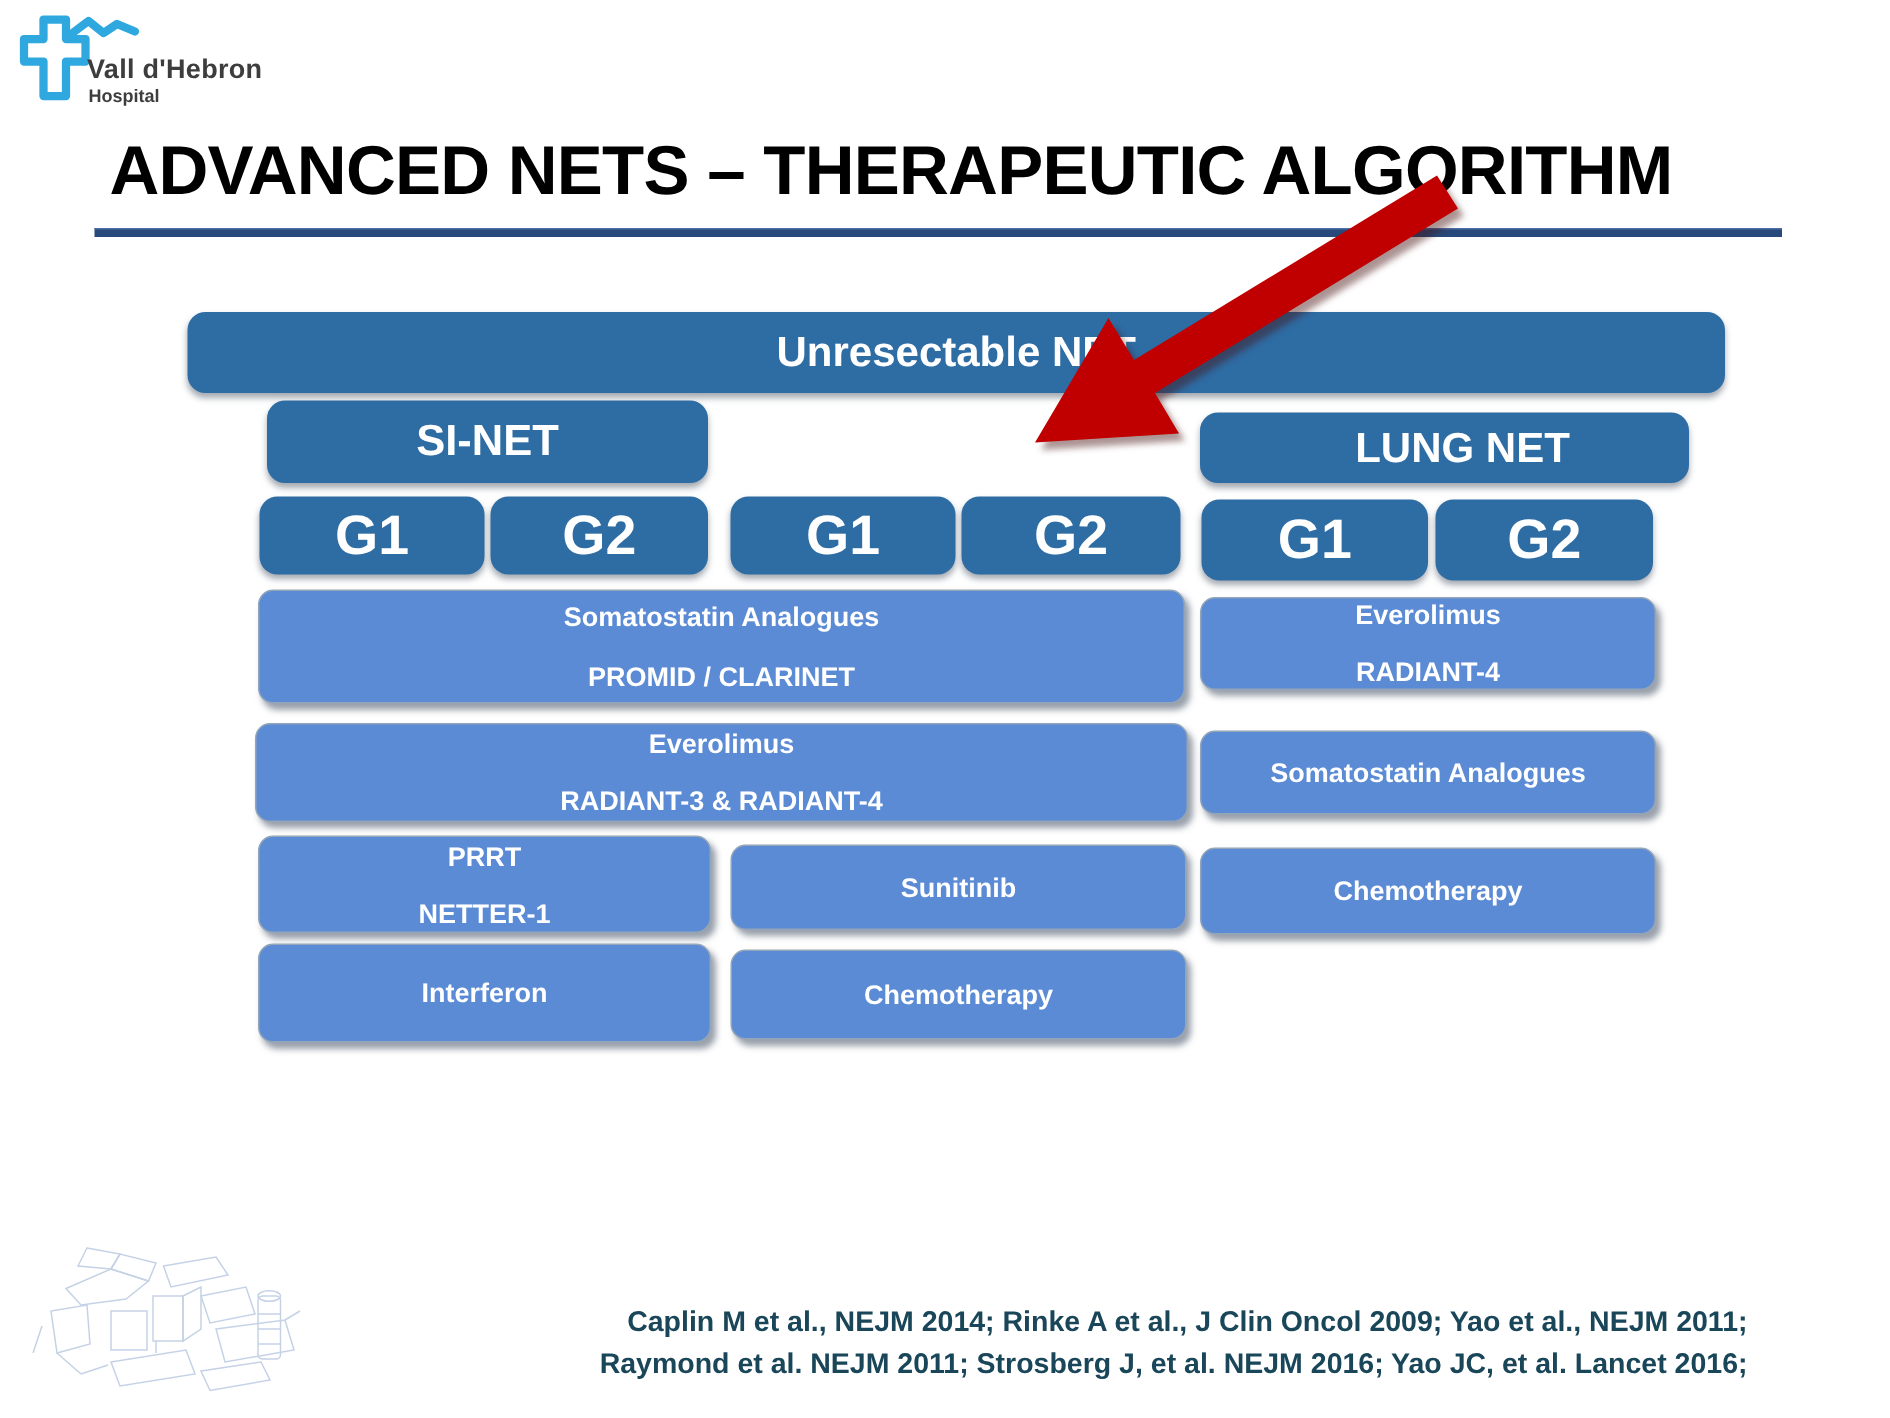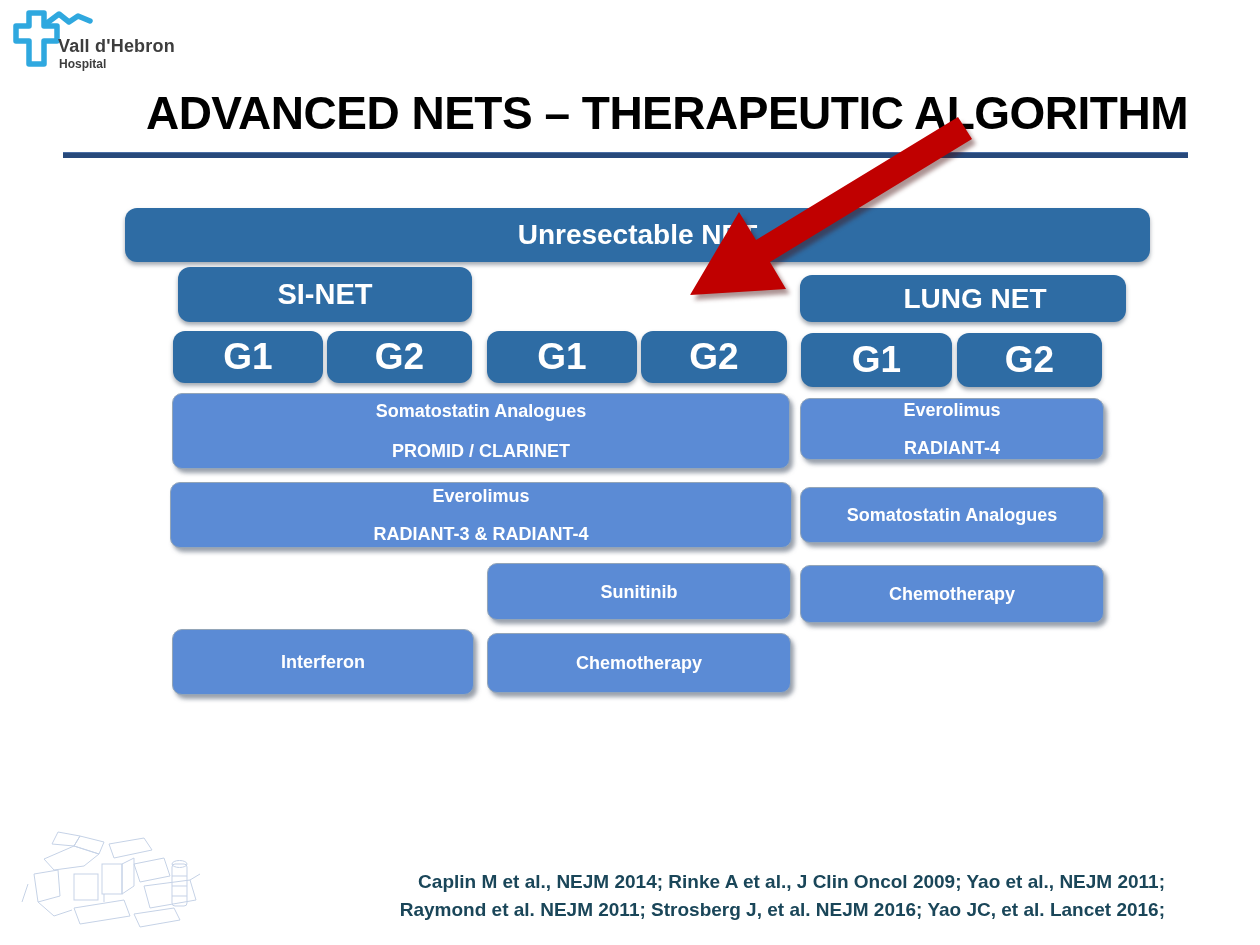--- a/index.html
+++ b/index.html
@@ -7,21 +7,21 @@
     position:relative;width:1188px;height:945px;background:#fff;overflow:hidden;
     font-family:"Liberation Sans","DejaVu Sans",sans-serif;
   }
   
   .logo{position:absolute;left:10px;top:8px;width:200px;height:66px;}
   .logo-mark{position:absolute;left:0;top:0;}
   .logo-name{position:absolute;left:48px;top:28px;font-size:18px;font-weight:bold;color:#3d3d3d;letter-spacing:.2px;}
   .logo-sub{position:absolute;left:49px;top:49px;font-size:12px;font-weight:bold;color:#3d3d3d;}
   
   .title{
-    position:absolute;left:0;top:86px;width:100%;margin:0;text-align:right;
+    position:absolute;left:0;top:86px;width:100%;margin:0;text-align:center;
     font-size:46px;font-weight:bold;color:var(--title,#000);white-space:nowrap;letter-spacing:-.5px;
   }
   .rule{position:absolute;left:63px;top:152px;width:1132px;height:5px;background:var(--rule,#27497B);border-top:1px solid #4a6ea5;}
   
   .box{
     position:absolute;display:flex;flex-direction:column;align-items:center;justify-content:center;
     color:#fff;font-weight:bold;text-align:center;
   }
   .dark{
     background:var(--box_dark,#2E6CA4);border-radius:12px;
@@ -118,20 +118,24 @@
     <span>Everolimus</span>
     <span>RADIANT-4</span>
   </div>
   <div class="box light t2">
     <span>Everolimus</span>
     <span>RADIANT-3 &amp; RADIANT-4</span>
   </div>
   <div class="box light t3">
     <span>Somatostatin Analogues</span>
   </div>
+  <div class="box light t4">
+    <span>PRRT</span>
+    <span>NETTER-1</span>
+  </div>
   <div class="box light t5">
     <span>Sunitinib</span>
   </div>
   <div class="box light t6">
     <span>Chemotherapy</span>
   </div>
   <div class="box light t7">
     <span>Interferon</span>
   </div>
   <div class="box light t8">

